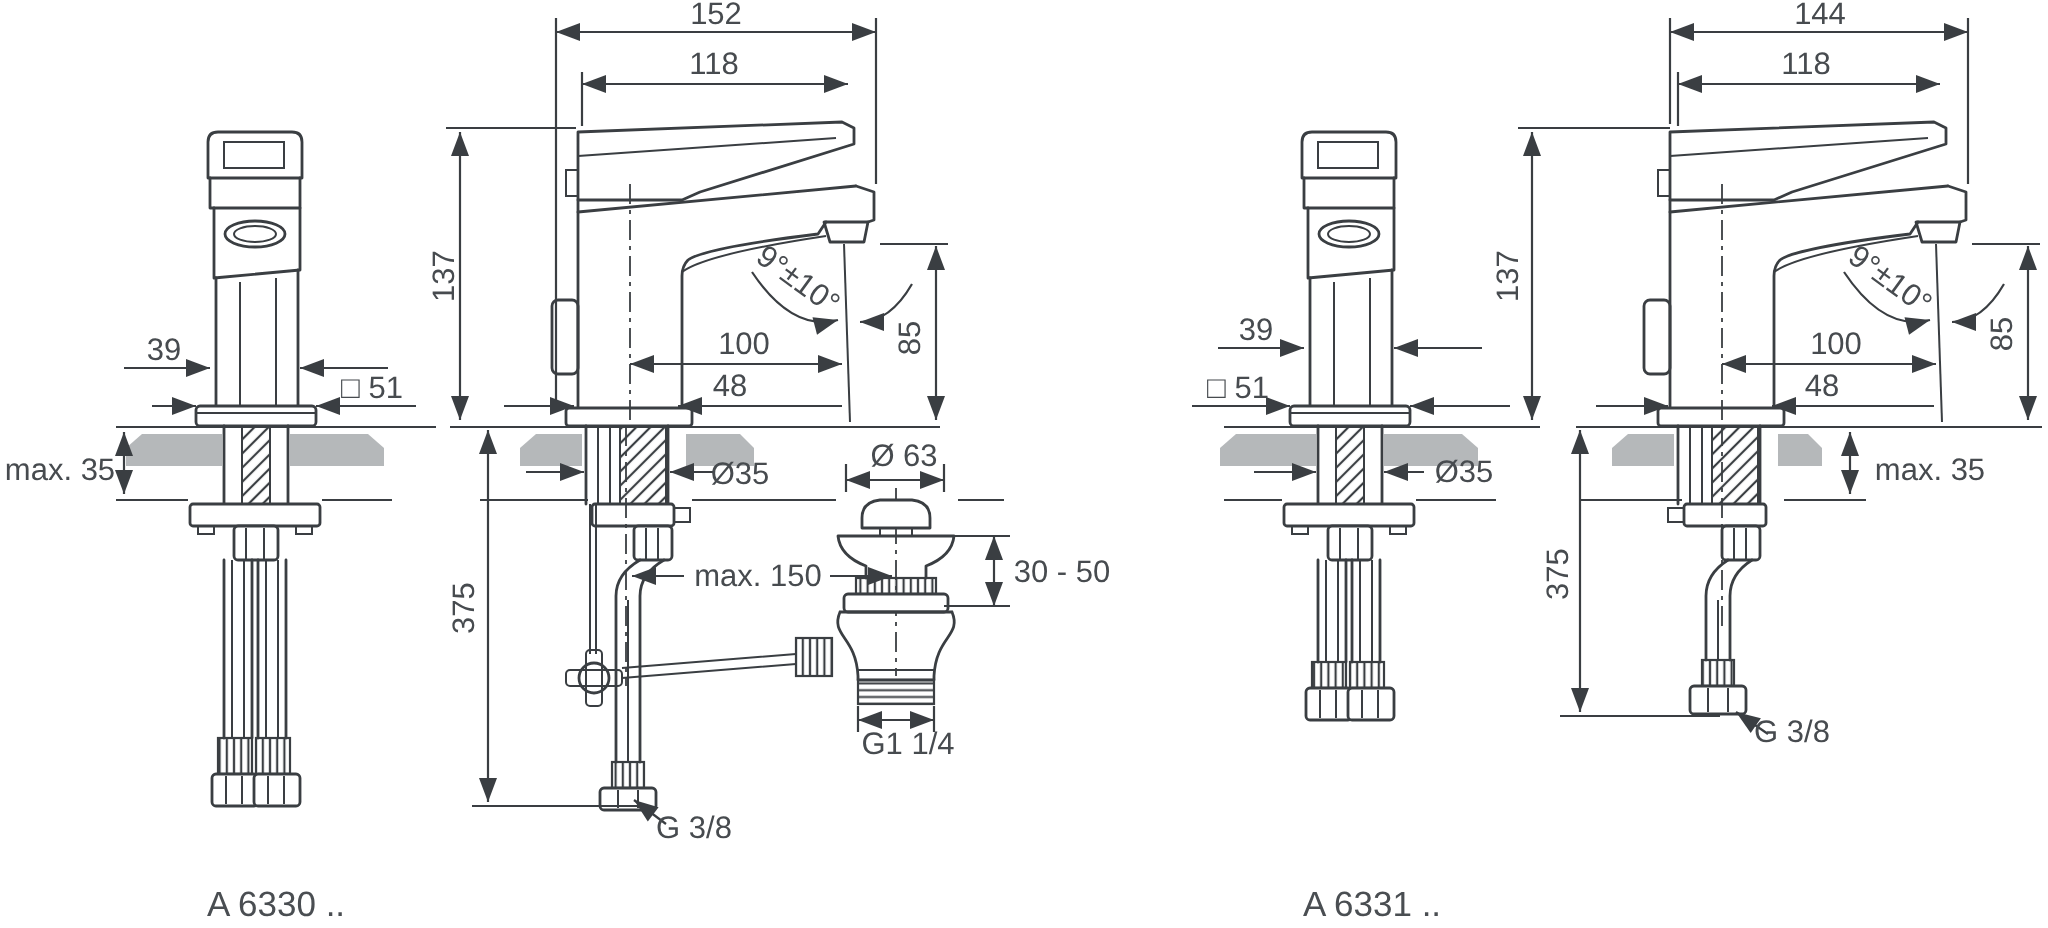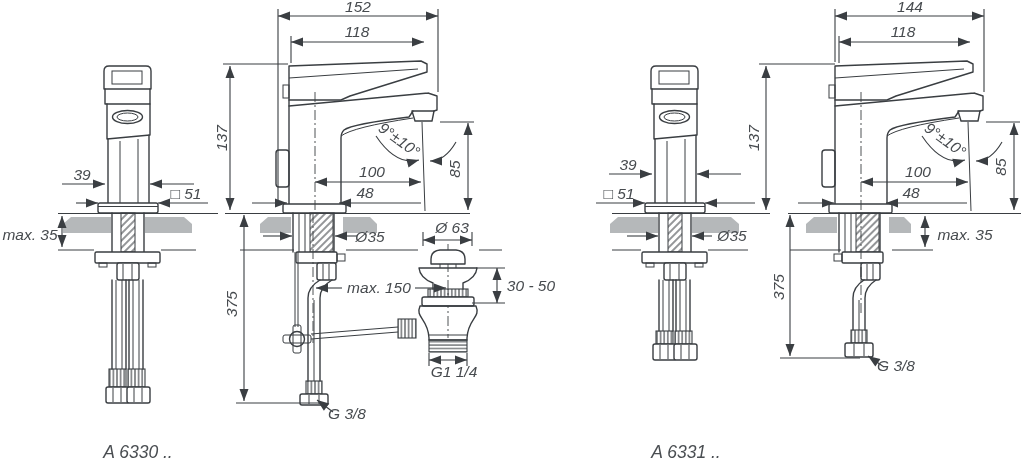--- a/index.html
+++ b/index.html
@@ -1,16 +1,16 @@
 <!DOCTYPE html>
 <html><head>
 <meta charset="utf-8">
 <style>
   html,body{margin:0;padding:0;background:#ffffff;}
-  .stage{position:relative;width:1024px;height:464px;background:#ffffff;overflow:hidden;font-style:italic;}
+  .stage{position:relative;width:1024px;height:464px;background:#ffffff;overflow:hidden;}
   svg{display:block;}
   text{font-family:"Liberation Sans","DejaVu Sans",sans-serif;font-size:15.5px;fill:#474b4f;}
   .model{font-size:17.5px;fill:#4a4e52;}
   .ol{stroke:#3a3e42;stroke-width:1.4;fill:none;stroke-linejoin:round;stroke-linecap:round;}
   .olf{stroke:#3a3e42;stroke-width:1.4;fill:#ffffff;stroke-linejoin:round;}
   .th{stroke:#3a3e42;stroke-width:1;fill:none;}
   .dim{stroke:#3a3e42;stroke-width:1.1;fill:none;}
   .cl{stroke:#3a3e42;stroke-width:.9;fill:none;stroke-dasharray:10 3 2 3;}
   .deck{fill:#b5b8ba;stroke:none;}
   .hatch{fill:url(#pt);stroke:#3a3e42;stroke-width:1;}

